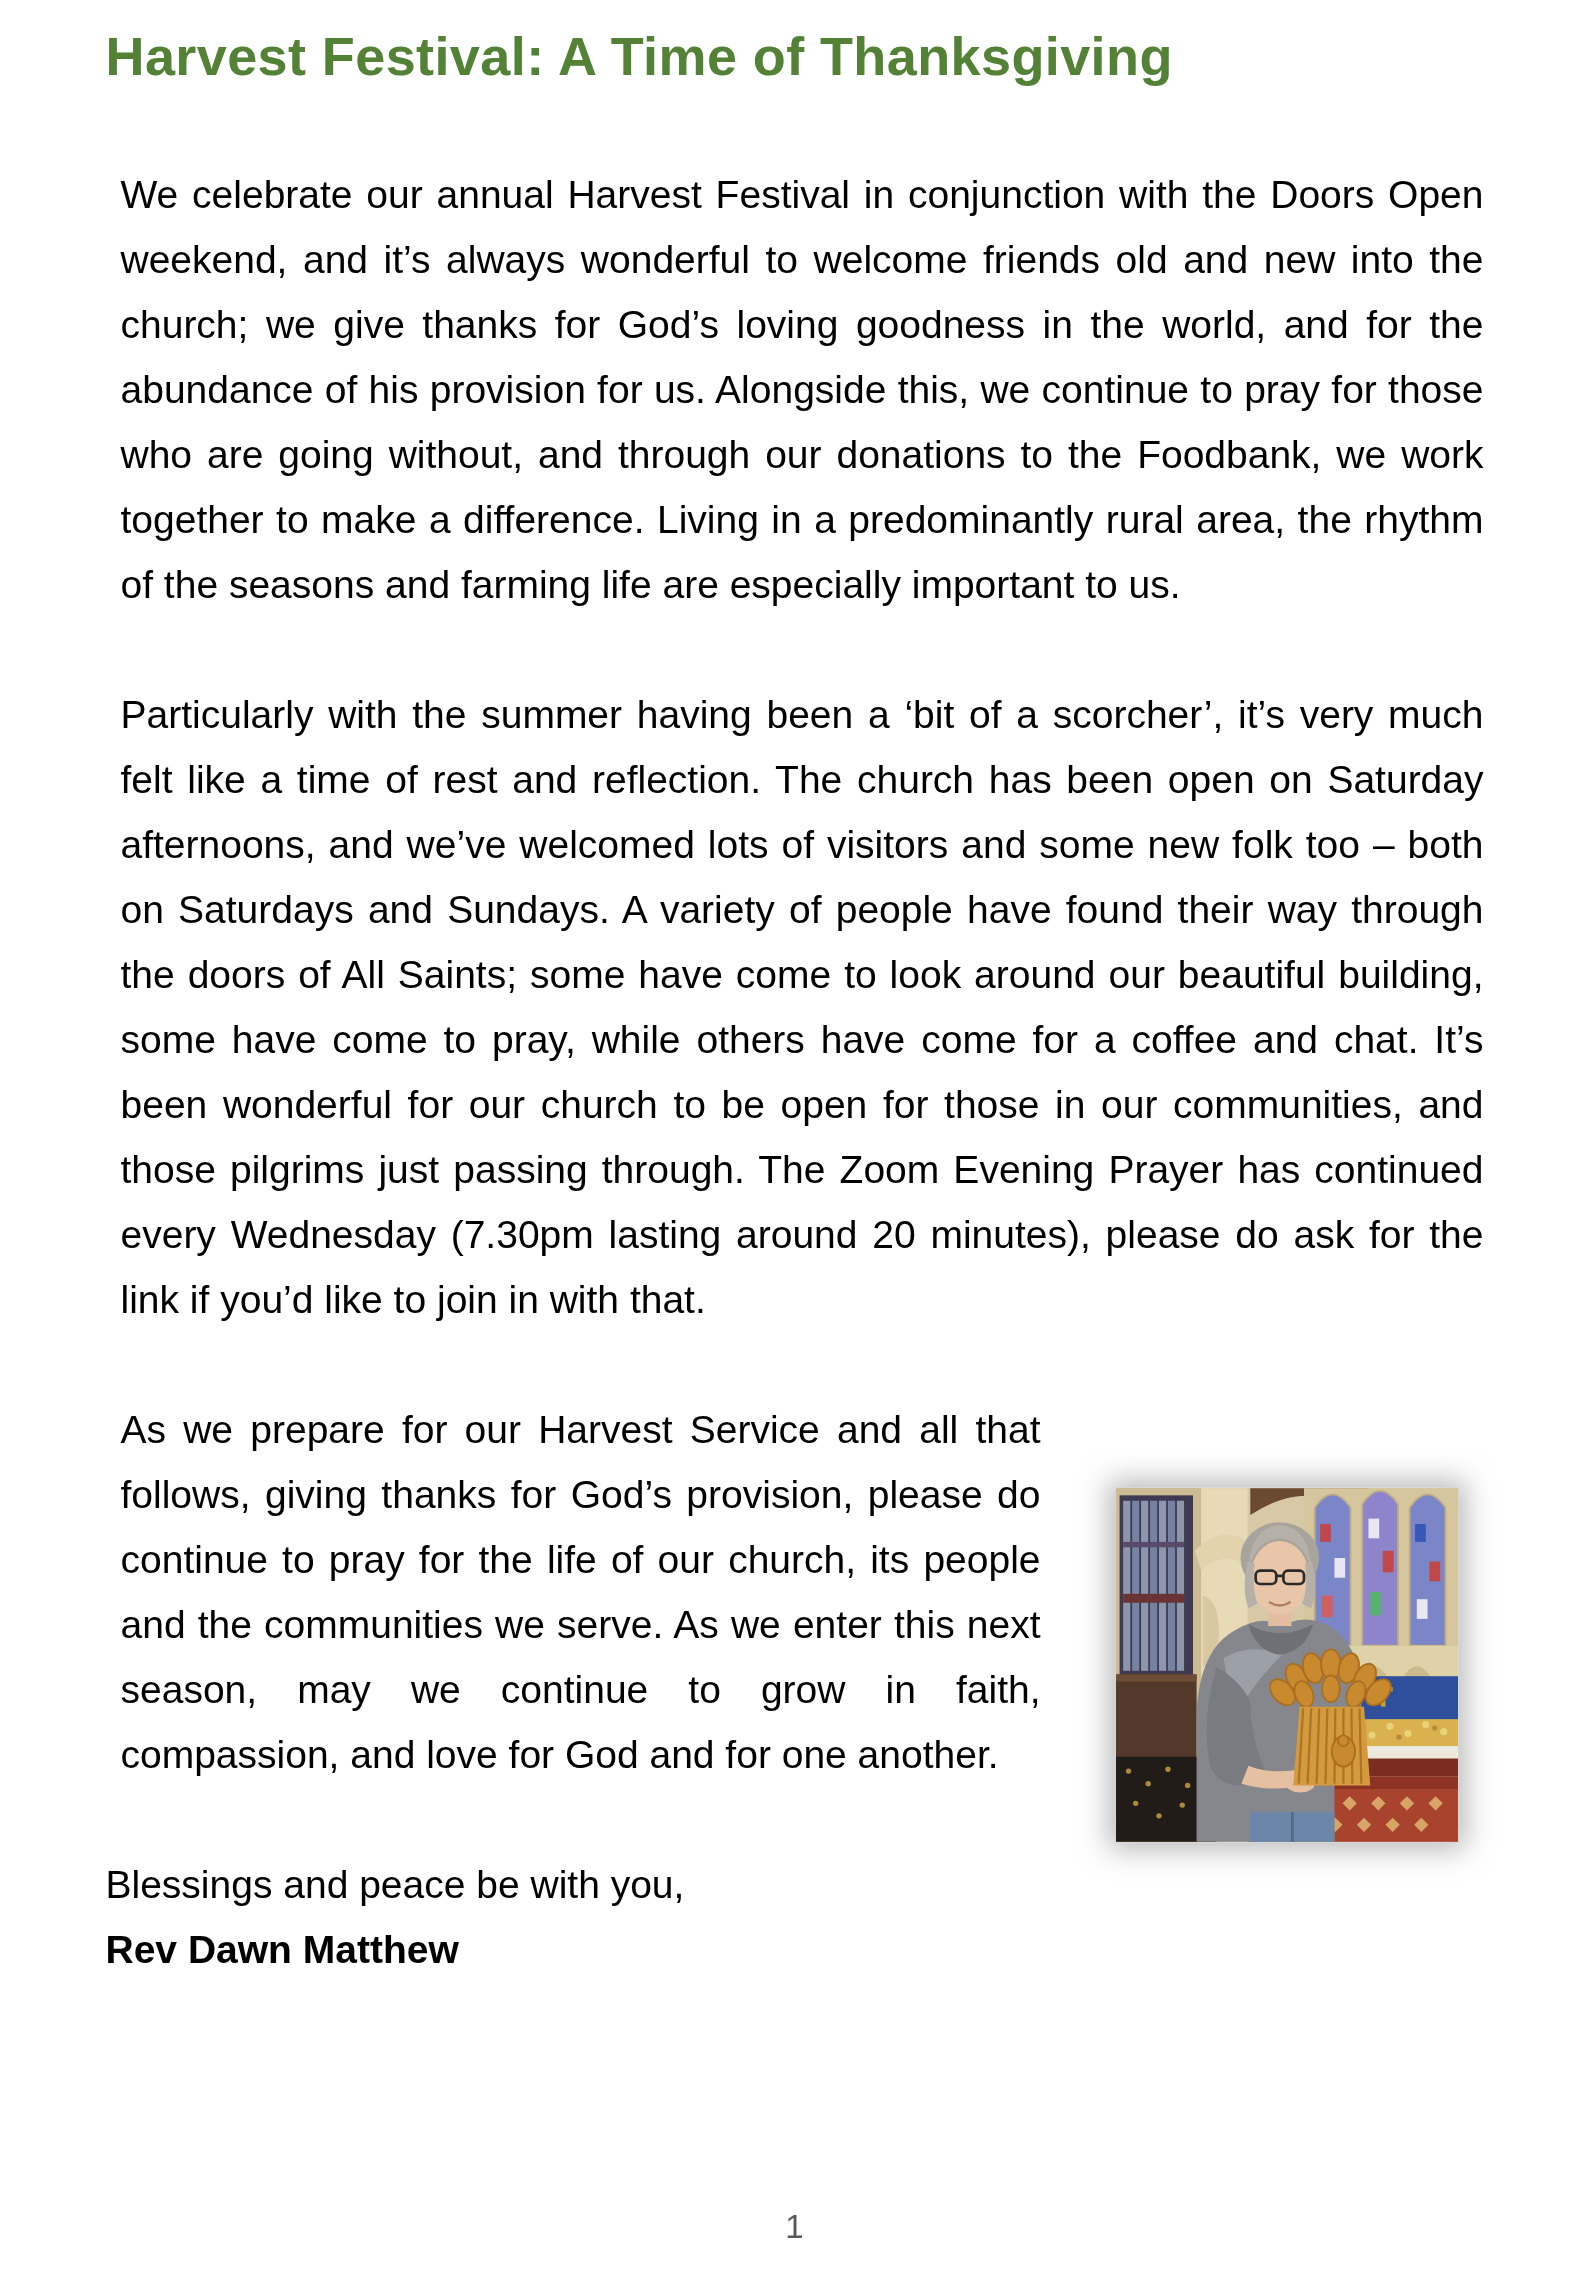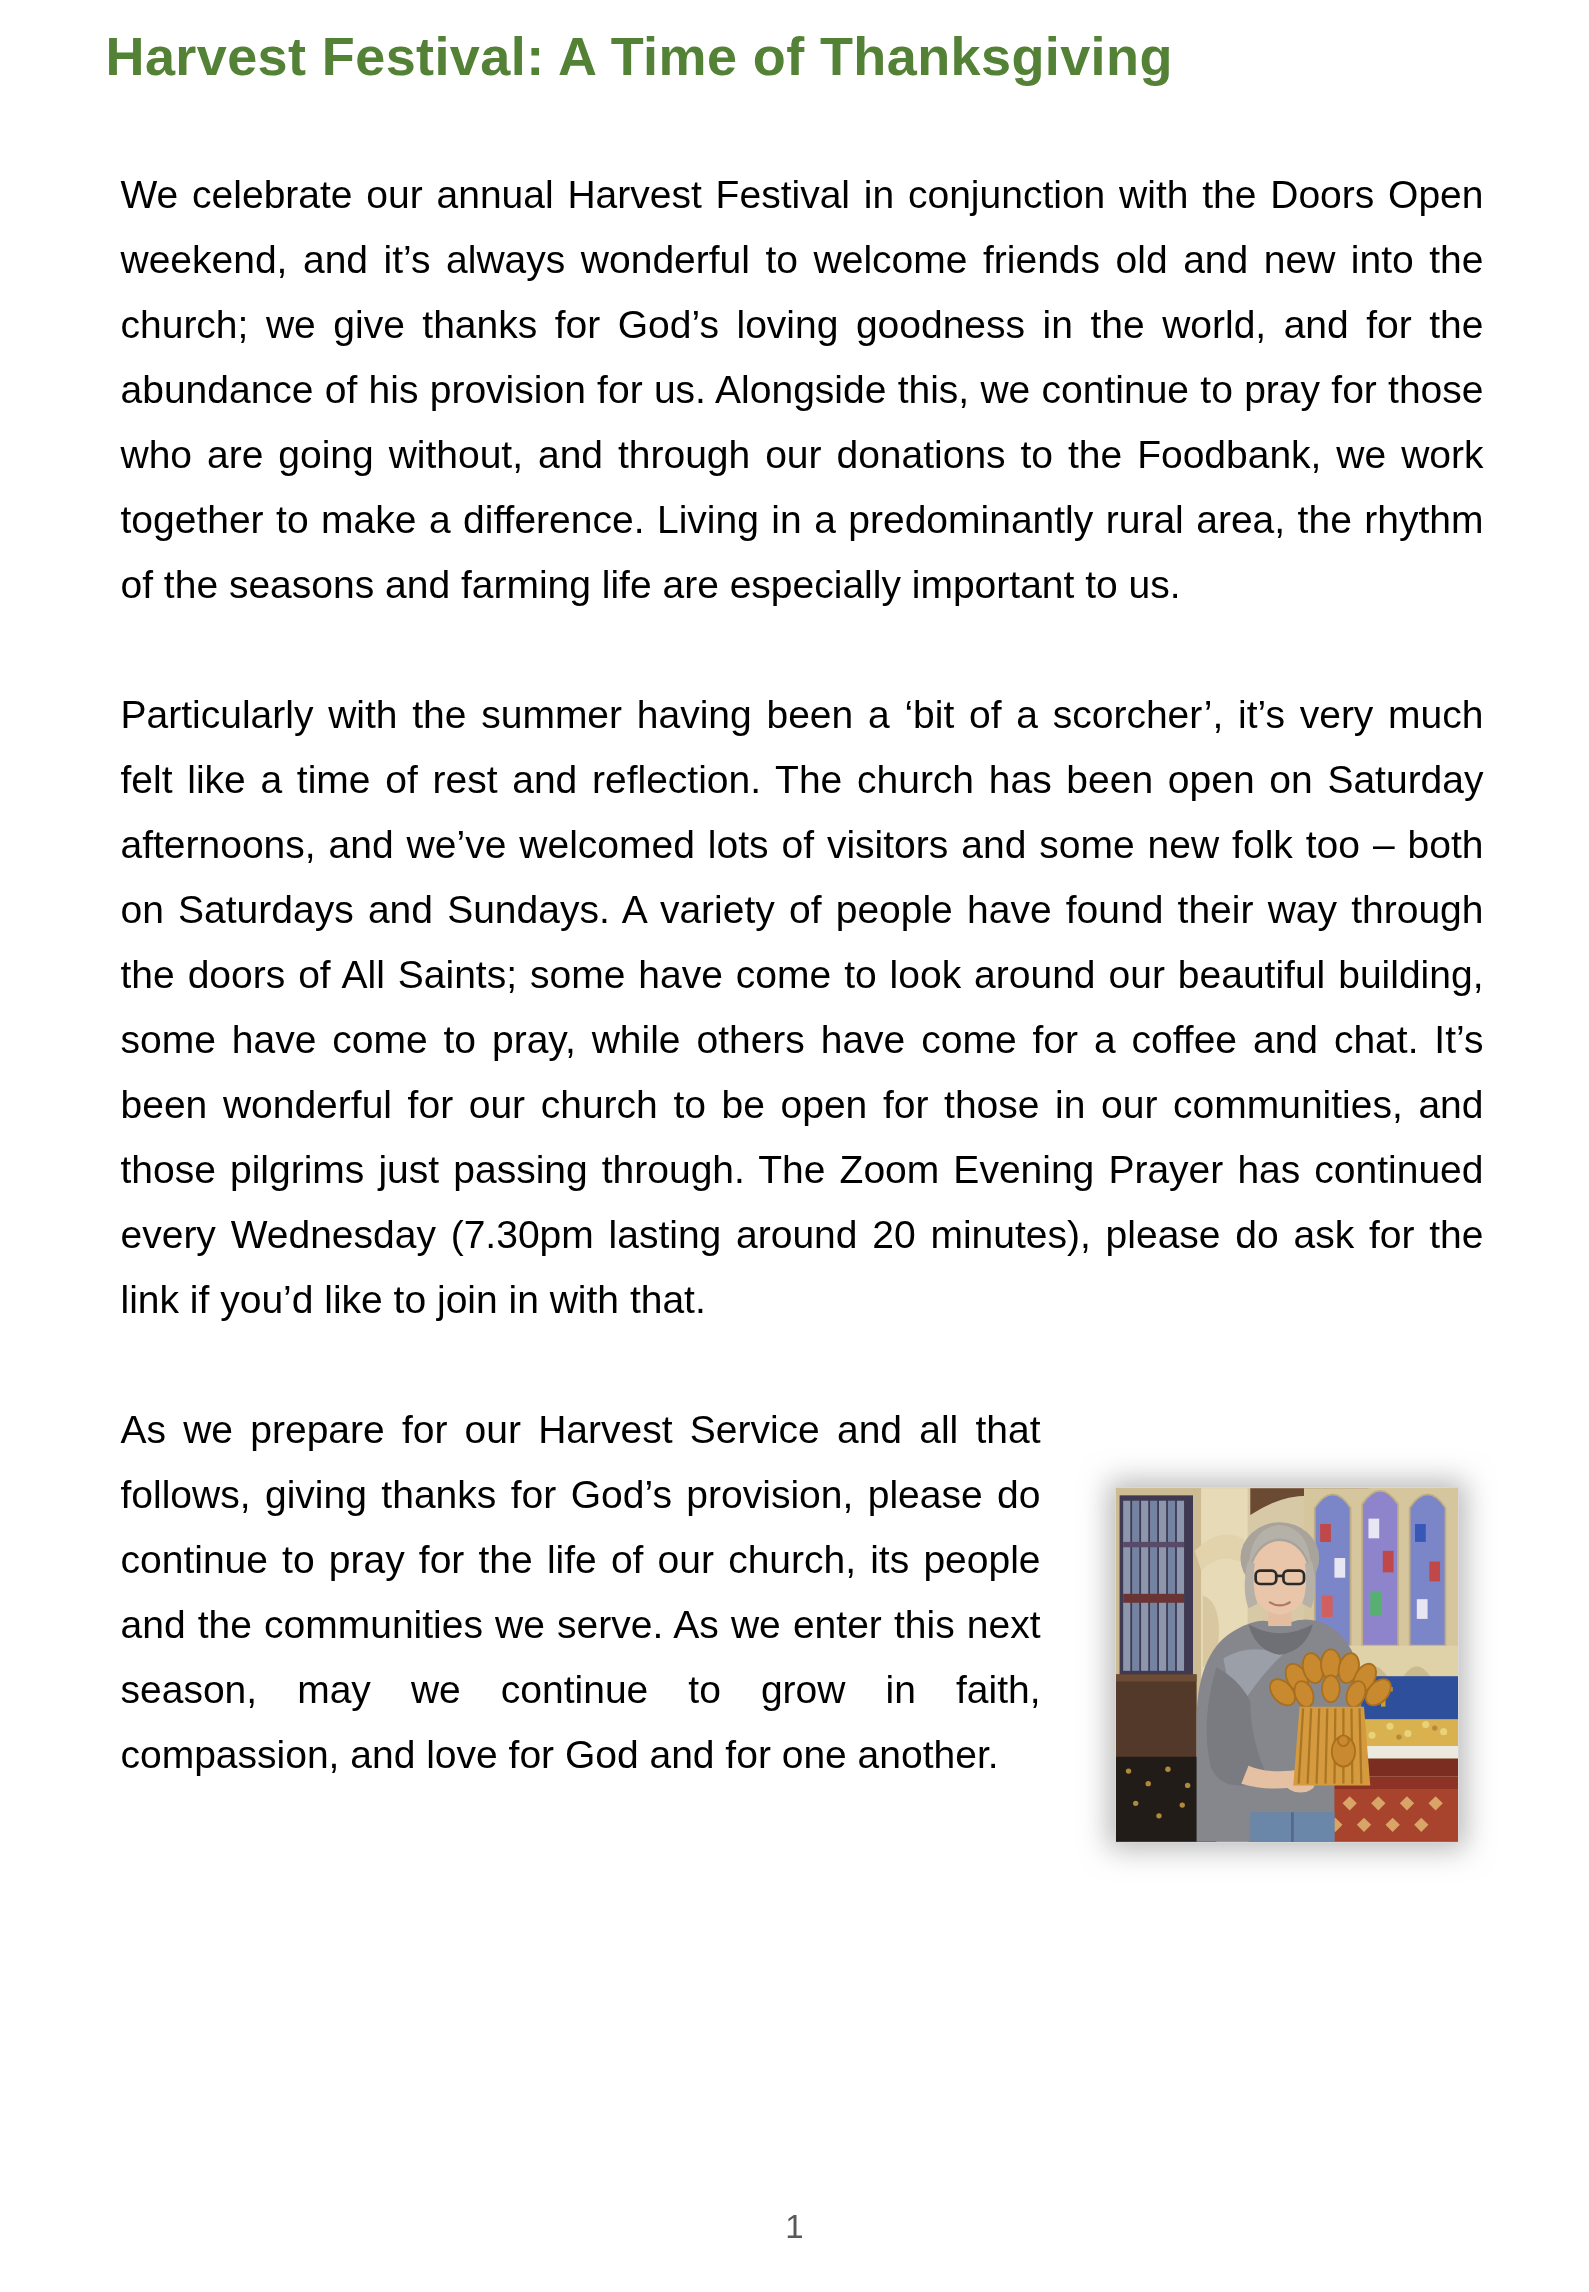--- a/index.html
+++ b/index.html
@@ -238,19 +238,20 @@
         </g>
         <ellipse cx="254" cy="294" rx="13" ry="17" fill="#c8892f" stroke="#a96f1e" stroke-width="2"></ellipse>
         <circle cx="254" cy="282" r="6" fill="#c8892f" stroke="#a96f1e" stroke-width="2"></circle>
       </svg>
     </div>
   </div>
 
   <p class="body-par">As we prepare for our Harvest Service and all that follows, giving thanks for God’s provision, please do continue to pray for the life of our church, its people and the communities we serve. As we enter this next season, may we continue to grow in faith, compassion, and love for God and for one another.</p>
 
   <p class="closing">
-    <br>
+    <span>Blessings and peace be with you,</span><br>
+    <strong>Rev Dawn Matthew</strong>
   </p>
 
   <div class="page-number">1</div>
 
 </div>
 
 
 </body></html>

